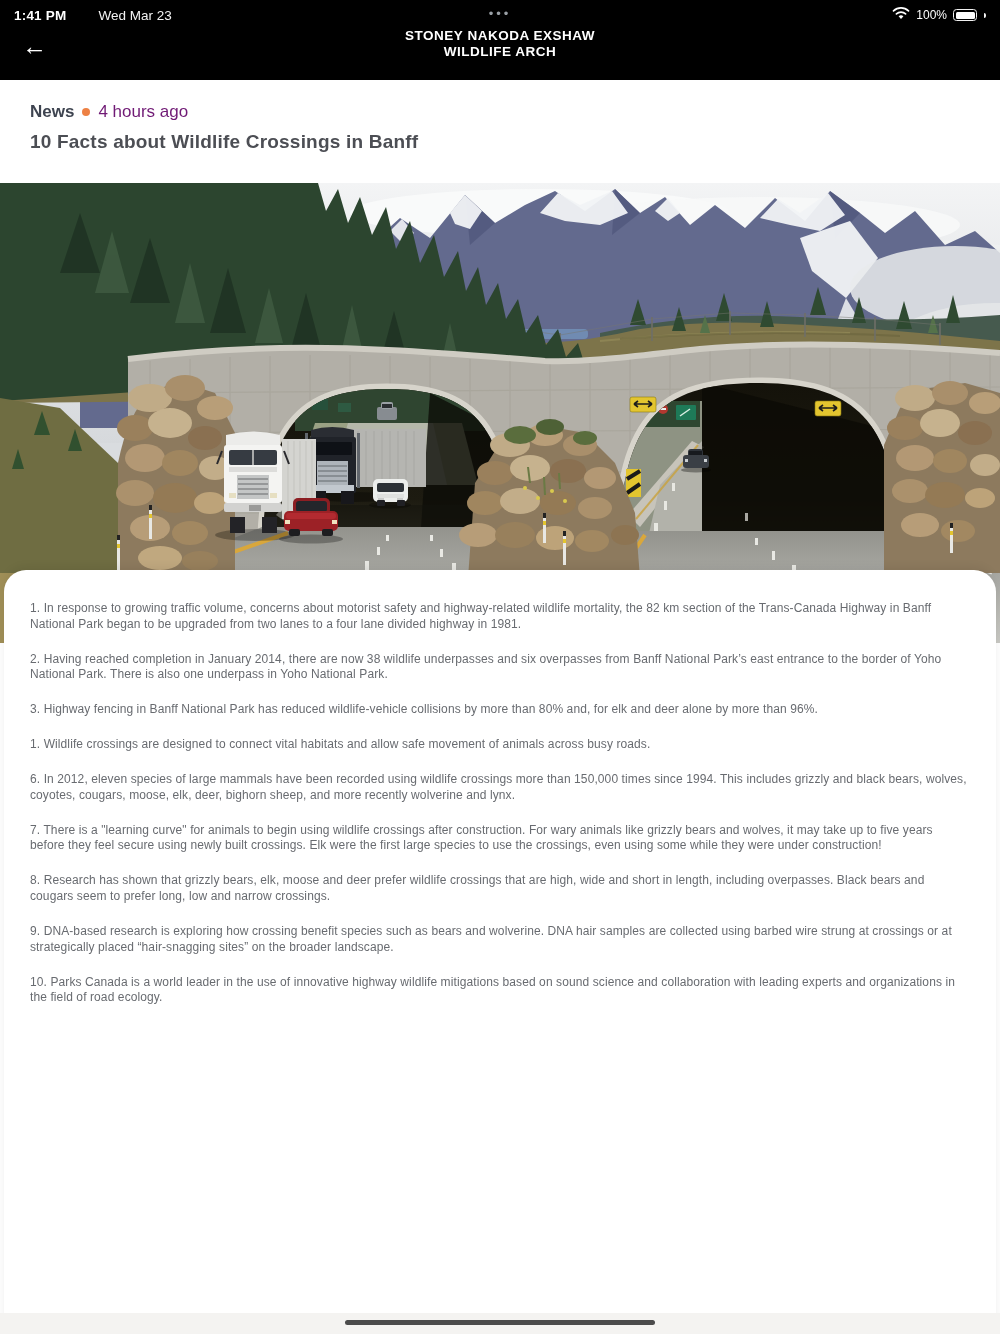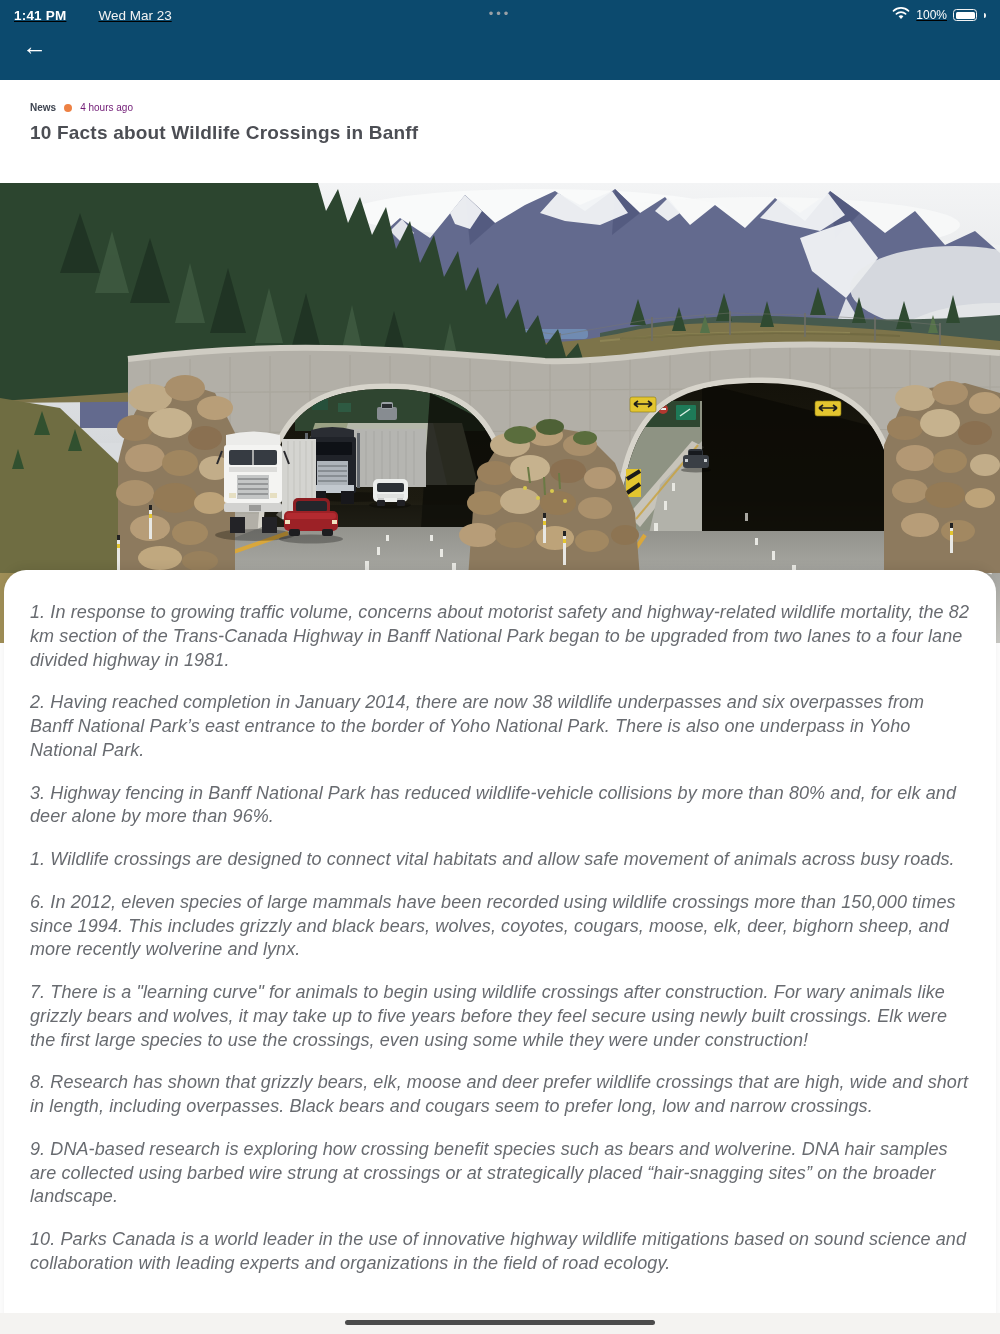--- a/index.html
+++ b/index.html
@@ -3,21 +3,21 @@
 <meta charset="utf-8">
 <style>
   * { box-sizing: border-box; }
   html,body { margin:0; padding:0; }
   body {
     width:1000px; height:1334px; position:relative; overflow:hidden;
     background:#ffffff; font-family:"Liberation Sans", sans-serif;
     -webkit-font-smoothing:antialiased;
   }
   
-  .header { background:#0c4a6e; height:80px; position:relative; z-index:3;text-decoration:underline; }
+  .header { background:#000000; height:80px; position:relative; z-index:3; }
   .statusbar {
     display:flex; align-items:center; padding:7px 14px 0 14px;
     color:#ffffff; font-size:13.5px;
   }
   .status-time { font-weight:700; letter-spacing:.2px; }
   .status-date { margin-left:32px; color:#f3f3f3; }
   .status-right { margin-left:auto; display:flex; align-items:center; gap:6px; }
   .multitask-dots {
     position:absolute; top:6px; left:50%; transform:translateX(-50%);
     color:#9aa0a6; font-size:13px; letter-spacing:3px;
@@ -31,41 +31,40 @@
   .back-button {
     position:absolute; left:18px; top:30px; color:#ffffff; font-size:25px;
     line-height:1; cursor:pointer; padding:4px;
   }
   .app-title {
     text-align:center; color:#ffffff; font-weight:800; font-size:13.5px;
     line-height:1.2; letter-spacing:.5px; margin-top:5px; text-transform:uppercase;
   }
   
   .meta-section { background:#ffffff; height:103px; padding:22px 30px 0 30px; }
-  .meta-row { display:flex; align-items:center; gap:8px; font-size:10px; }
+  .meta-row { display:flex; align-items:center; gap:8px; font-size:17px; }
   .category { font-weight:700; color:#3e4450; }
   .meta-dot { width:8px; height:8px; border-radius:50%; background:#ed8144; }
   .timestamp { color:#701a75; }
   .article-title {
     margin-top:9px; font-size:19px; font-weight:700; color:#4c4e54; letter-spacing:.2px;
   }
   
   .hero { height:460px; position:relative; z-index:0; background:#d9dcdf; }
   .hero svg { display:block; }
   
   .card {
     position:relative; z-index:2; margin:-73px 4px 0 4px; min-height:764px;
     background:#ffffff; border-radius:22px 22px 0 0;
     padding:31px 26px 40px 26px;
     box-shadow:0 -3px 10px rgba(0,0,0,.07);
   }
   .card p {
-    font-size:18px; line-height:1.32; color:#686b70; letter-spacing:.1px;
+    font-size:12px; line-height:1.32; color:#686b70; letter-spacing:.1px;
     margin:0 0 19px 0;
-    font-style:italic;
   }
   
   .home-strip {
     position:absolute; left:0; right:0; bottom:0; height:21px; background:#f4f3f1;
     z-index:10; display:flex; justify-content:center;
   }
   .home-bar { width:310px; height:5px; border-radius:3px; background:#4b4b4b; margin-top:7px; }
 </style>
 </head>
 <body>
@@ -82,20 +81,24 @@
           <path d="M4.4 6.9 A6.9 6.9 0 0 1 13.6 6.9" stroke="#fff" stroke-width="1.7" fill="none" stroke-linecap="round"></path>
           <path d="M1.5 3.9 A11 11 0 0 1 16.5 3.9" stroke="#fff" stroke-width="1.7" fill="none" stroke-linecap="round"></path>
         </svg>
       </span>
       <span class="battery-percent">100%</span>
       <span class="battery-body"></span>
       <span class="battery-tip"></span>
     </span>
   </div>
   <div class="back-button">←</div>
+  <div class="app-title">
+    <div>STONEY NAKODA EXSHAW</div>
+    <div>WILDLIFE ARCH</div>
+  </div>
 </div>
 
 <div class="meta-section">
   <div class="meta-row">
     <span class="category">News</span>
     <span class="meta-dot"></span>
     <span class="timestamp">4 hours ago</span>
   </div>
   <div class="article-title">10 Facts about Wildlife Crossings in Banff</div>
 </div>

